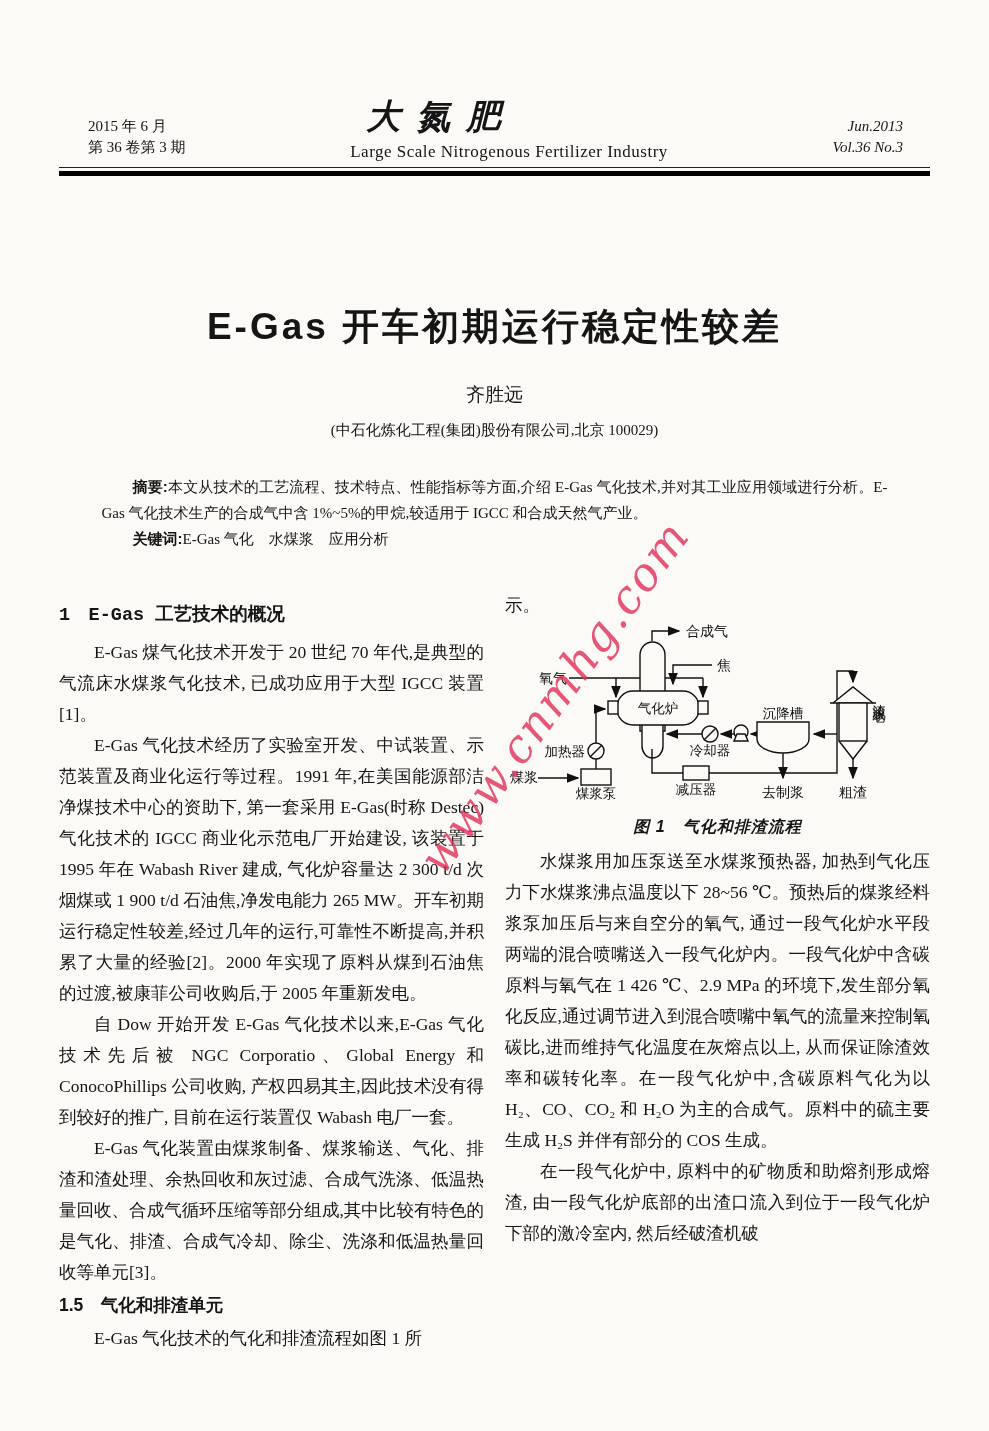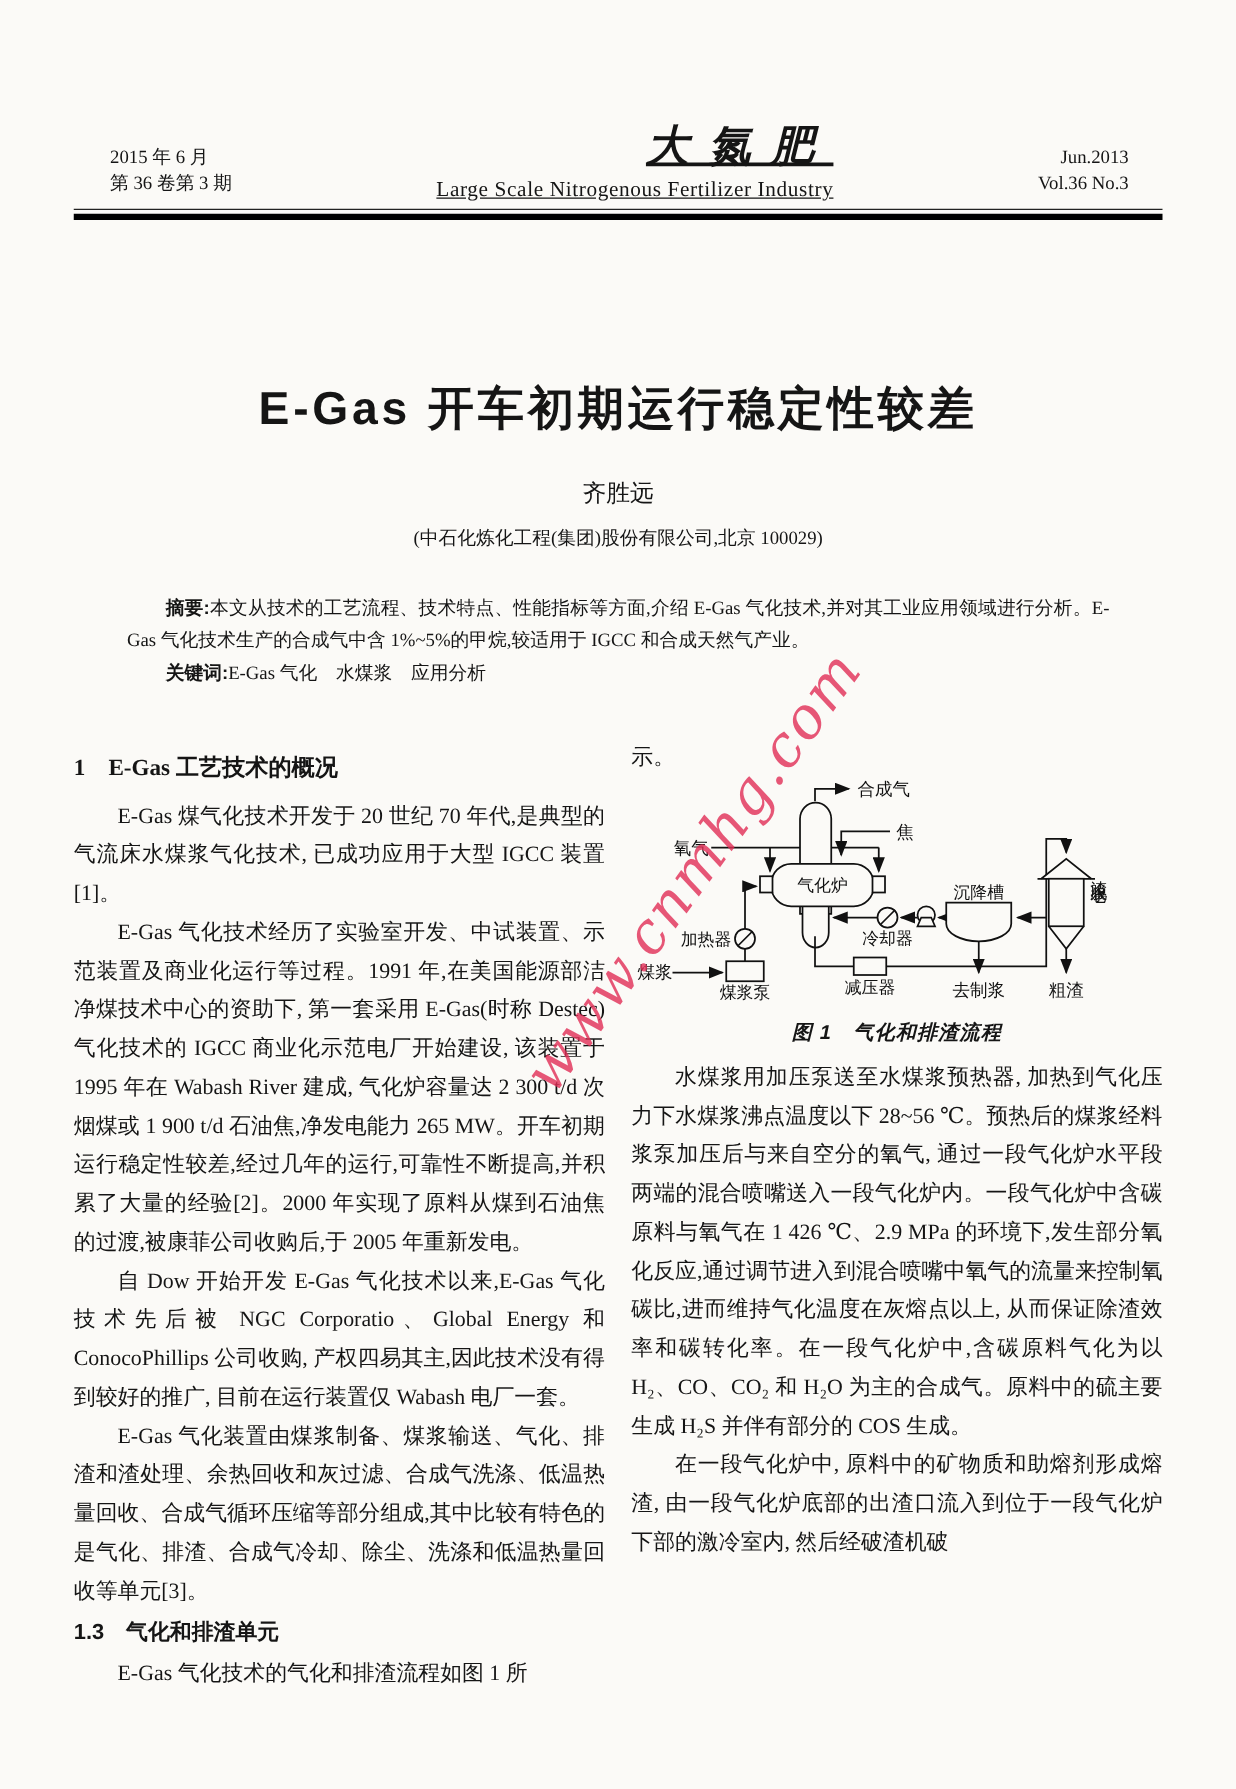--- a/index.html
+++ b/index.html
@@ -6,22 +6,22 @@
   body{
     width:989px;height:1431px;overflow:hidden;
     background:#fbfaf7;color:#151515;
     font-family:"Liberation Serif","DejaVu Serif",serif;
     position:relative;
   }
   
   .hdr{display:flex;justify-content:space-between;align-items:flex-end;
        padding:90px 86px 0 88px;}
   .hdr-left,.hdr-right{font-size:15px;line-height:21px;}
-  .hdr-right{text-align:right;}
-  .hdr-center{text-align:right;transform:translateY(4px);text-decoration:underline;}
+  .hdr-right{text-align:right;font-style:italic;}
+  .hdr-center{text-align:left;transform:translateY(4px);}
   .logo-cn{font-size:34px;font-weight:bold;font-style:italic;
            letter-spacing:16px;padding-left:16px;
            font-family:"DejaVu Serif",serif;}
   .logo-en{font-size:17px;margin-top:2px;letter-spacing:.5px;}
   .rules{margin:9px 59px 0 59px;}
   .rule-thin{height:1px;background:#222;}
   .rule-thick{height:5px;background:#000;margin-top:3px;}
   
   .title{margin-top:126px;text-align:center;font-size:37px;font-weight:bold;
          letter-spacing:3px;font-family:"Liberation Sans","DejaVu Sans",sans-serif;}
@@ -31,21 +31,21 @@
   .abstract{margin:34px auto 0 auto;width:786px;font-size:15px;
             line-height:26px;text-align:justify;}
   .abstract .ind{text-indent:31px;}
   .b{font-weight:bold;font-family:"Liberation Sans","DejaVu Sans",sans-serif;}
   
   .cols{display:flex;gap:21px;padding:0 59px;margin-top:38px;}
   .col{width:425px;font-size:17.5px;line-height:31px;text-align:justify;}
   .col p{margin:0;text-indent:2em;}
   .col p.noind{text-indent:0;}
   h2.sec{font-size:18.5px;margin:10px 0 6px 0;font-weight:bold;
-         font-family:Liberation Serif, serif;line-height:31px;}
+         font-family:Liberation Mono, monospace;line-height:31px;}
   h3.sec{font-size:17.5px;margin:2px 0 2px 0;font-weight:bold;
          font-family:"Liberation Sans","DejaVu Sans",sans-serif;line-height:31px;}
   h2.sp{margin-top:22px;}
   
   .fig{margin:2px 0 4px 0;}
   .fig svg{display:block;}
   .fig-caption{text-align:center;font-size:16px;font-weight:bold;
                font-family:"Liberation Sans","DejaVu Sans",sans-serif;
                margin-top:2px;letter-spacing:1px;font-style:italic;}
   svg text{font-family:"Liberation Serif","DejaVu Serif",serif;fill:#111;}
@@ -96,21 +96,21 @@
 </div>
 
 <div class="cols">
 
   <div class="col">
     <h2 class="sec">1　E-Gas 工艺技术的概况</h2>
     <p>E-Gas 煤气化技术开发于 20 世纪 70 年代,是典型的气流床水煤浆气化技术, 已成功应用于大型 IGCC 装置[1]。</p>
     <p>E-Gas 气化技术经历了实验室开发、中试装置、示范装置及商业化运行等过程。1991 年,在美国能源部洁净煤技术中心的资助下, 第一套采用 E-Gas(时称 Destec)气化技术的 IGCC 商业化示范电厂开始建设, 该装置于 1995 年在 Wabash River 建成, 气化炉容量达 2 300 t/d 次烟煤或 1 900 t/d 石油焦,净发电能力 265 MW。开车初期运行稳定性较差,经过几年的运行,可靠性不断提高,并积累了大量的经验[2]。2000 年实现了原料从煤到石油焦的过渡,被康菲公司收购后,于 2005 年重新发电。</p>
     <p>自 Dow 开始开发 E-Gas 气化技术以来,E-Gas 气化技术先后被 NGC Corporatio、Global Energy 和 ConocoPhillips 公司收购, 产权四易其主,因此技术没有得到较好的推广, 目前在运行装置仅 Wabash 电厂一套。</p>
     <p>E-Gas 气化装置由煤浆制备、煤浆输送、气化、排渣和渣处理、余热回收和灰过滤、合成气洗涤、低温热量回收、合成气循环压缩等部分组成,其中比较有特色的是气化、排渣、合成气冷却、除尘、洗涤和低温热量回收等单元[3]。</p>
-    <h3 class="sec">1.3　气化和排渣单元</h3>
+    <h3 class="sec">1.5　气化和排渣单元</h3>
     <p>E-Gas 气化技术的气化和排渣流程如图 1 所</p>
   </div>
 
   <div class="col">
     <p class="noind">示。</p>
 
     <div class="fig">
       <svg width="422" height="186" viewBox="0 42 422 186">
         <defs>
           <marker id="arr" markerWidth="9" markerHeight="7" refX="8" refY="3.5" orient="auto">

